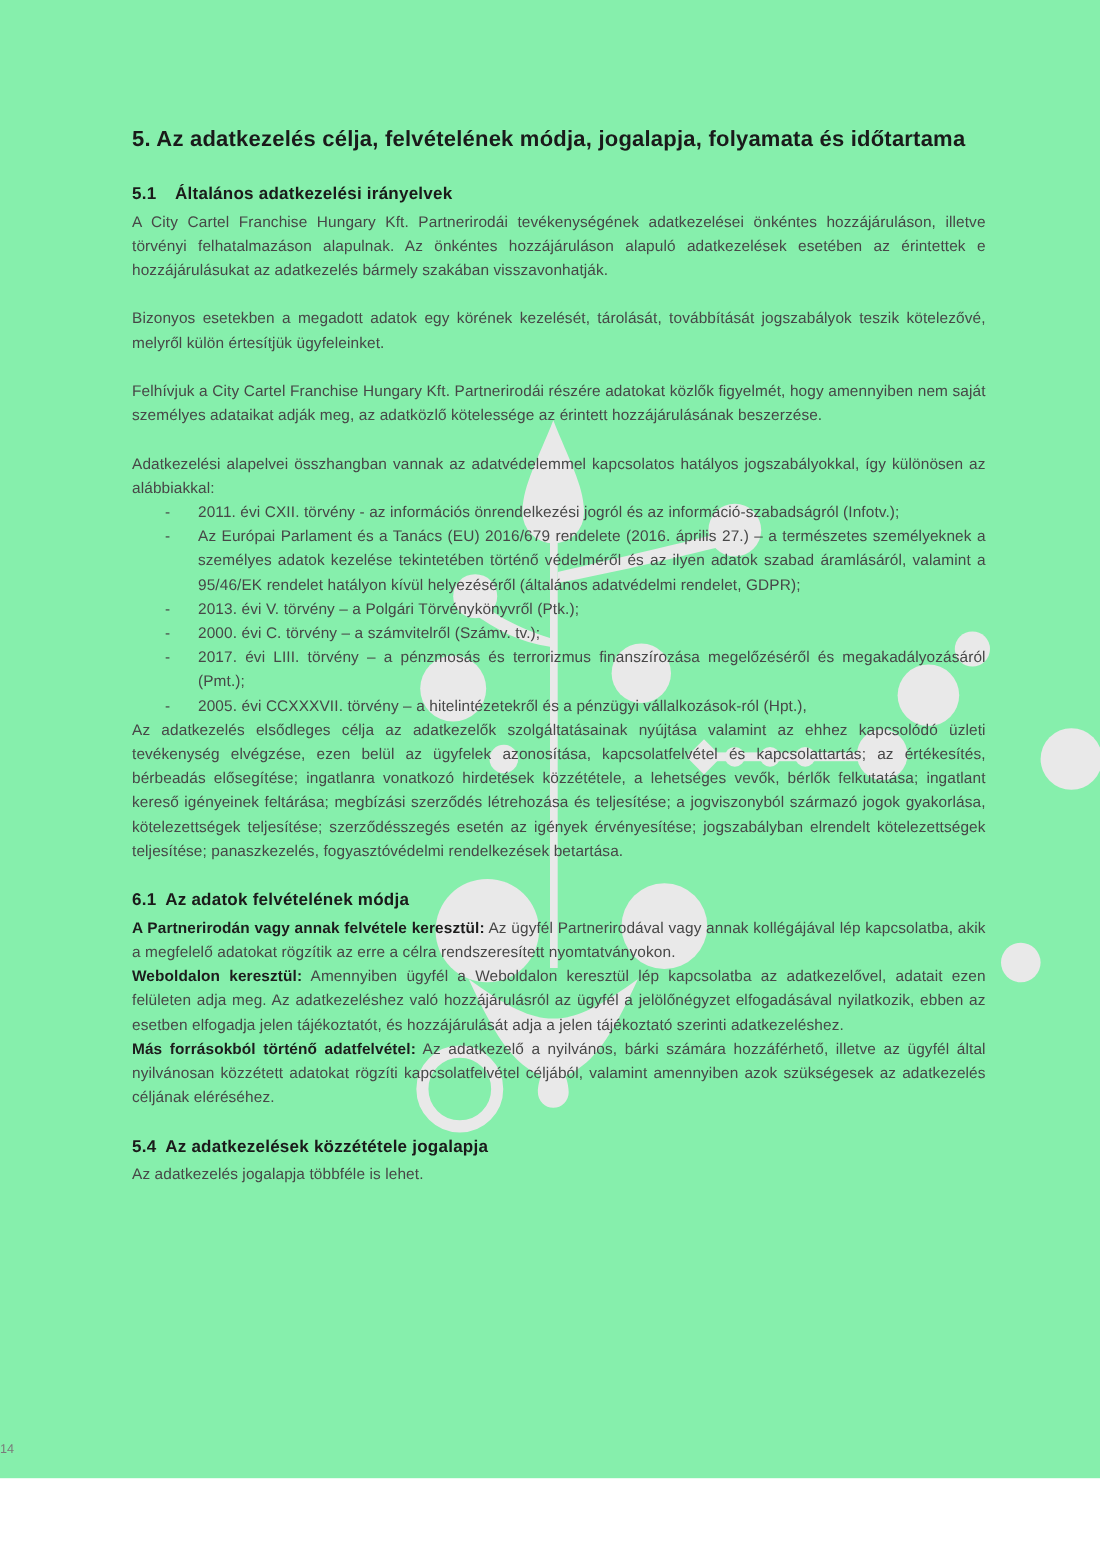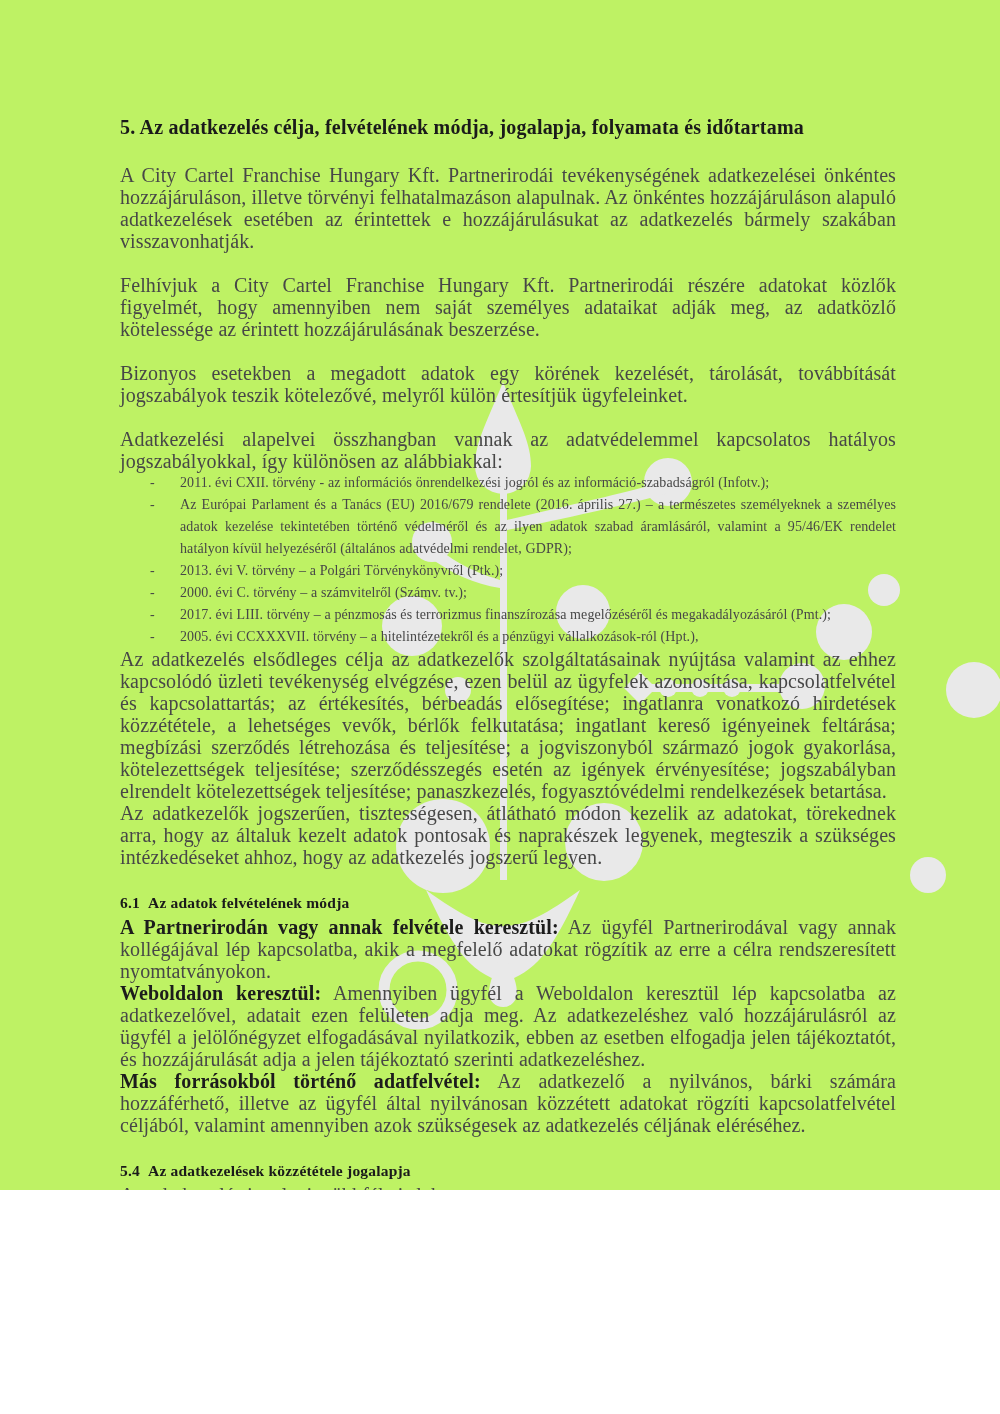--- a/index.html
+++ b/index.html
@@ -1,21 +1,21 @@
 <!DOCTYPE html>
 <html lang="hu"><head>
 <meta charset="utf-8">
 <style>
   html,body{margin:0;padding:0;background:#ffffff;}
   .page{
     position:relative;
     width:1000px;
-    height:1190px;
-    background:#bef264;
-    font-family:Liberation Serif, serif;
+    height:1344px;
+    background:#86efac;
+    font-family:Liberation Sans, sans-serif;
     overflow:hidden;
   }
   .watermark{
     position:absolute;
     left:368px;
     top:330px;
     z-index:0;
     pointer-events:none;
   }
   .content{
@@ -35,21 +35,21 @@
     font-size:15.5px;
     line-height:22px;
     font-weight:700;
     color:#1a1a1a;
     letter-spacing:.2px;
     margin:24px 0 2px 0;
   }
   h2.sec .num{margin-right:8px;}
   h2.sec .num.wide{margin-right:17px;}
   p.body{
-    font-size:20px;
+    font-size:14px;
     line-height:22px;
     color:#474747;
     letter-spacing:.1px;
     text-align:justify;
     margin:0;
   }
   p.gap-after{margin-bottom:22px;}
   ul.law-list{
     list-style:none;
     margin:0;
@@ -124,35 +124,37 @@
       <path d="M135 618 C127 640 121 652 121 663 A14 14 0 0 0 149 663 C149 652 143 640 135 618 Z"></path>
 
       <circle cx="50" cy="660" r="34" fill="none" stroke="#e9e9e9" stroke-width="11"></circle>
     </g>
   </svg>
 
   <div class="content">
 
     <h1 class="doc-title">5. Az adatkezelés célja, felvételének módja, jogalapja, folyamata és időtartama</h1>
 
+    <h2 class="sec">
+      <span class="num wide">5.1</span><span>Általános adatkezelési irányelvek</span>
+    </h2>
     <p class="body gap-after">A City Cartel Franchise Hungary Kft. Partnerirodái tevékenységének adatkezelései önkéntes hozzájáruláson, illetve törvényi felhatalmazáson alapulnak. Az önkéntes hozzájáruláson alapuló adatkezelések esetében az érintettek e hozzájárulásukat az adatkezelés bármely szakában visszavonhatják.</p>
+    <p class="body gap-after">Bizonyos esetekben a megadott adatok egy körének kezelését, tárolását, továbbítását jogszabályok teszik kötelezővé, melyről külön értesítjük ügyfeleinket.</p>
     <p class="body gap-after">Felhívjuk a City Cartel Franchise Hungary Kft. Partnerirodái részére adatokat közlők figyelmét, hogy amennyiben nem saját személyes adataikat adják meg, az adatközlő kötelessége az érintett hozzájárulásának beszerzése.</p>
-    <p class="body gap-after">Bizonyos esetekben a megadott adatok egy körének kezelését, tárolását, továbbítását jogszabályok teszik kötelezővé, melyről külön értesítjük ügyfeleinket.</p>
     <p class="body">Adatkezelési alapelvei összhangban vannak az adatvédelemmel kapcsolatos hatályos jogszabályokkal, így különösen az alábbiakkal:</p>
     <ul class="law-list">
       <li><span class="marker">-</span><span>2011. évi CXII. törvény - az információs önrendelkezési jogról és az információ-szabadságról (Infotv.);</span></li>
       <li><span class="marker">-</span><span>Az Európai Parlament és a Tanács (EU) 2016/679 rendelete (2016. április 27.) – a természetes személyeknek a személyes adatok kezelése tekintetében történő védelméről és az ilyen adatok szabad áramlásáról, valamint a 95/46/EK rendelet hatályon kívül helyezéséről (általános adatvédelmi rendelet, GDPR);</span></li>
       <li><span class="marker">-</span><span>2013. évi V. törvény – a Polgári Törvénykönyvről (Ptk.);</span></li>
       <li><span class="marker">-</span><span>2000. évi C. törvény – a számvitelről (Számv. tv.);</span></li>
       <li><span class="marker">-</span><span>2017. évi LIII. törvény – a pénzmosás és terrorizmus finanszírozása megelőzéséről és megakadályozásáról (Pmt.);</span></li>
       <li><span class="marker">-</span><span>2005. évi CCXXXVII. törvény – a hitelintézetekről és a pénzügyi vállalkozások-ról (Hpt.),</span></li>
     </ul>
 
     <p class="body">Az adatkezelés elsődleges célja az adatkezelők szolgáltatásainak nyújtása valamint az ehhez kapcsolódó üzleti tevékenység elvégzése, ezen belül az ügyfelek azonosítása, kapcsolatfelvétel és kapcsolattartás; az értékesítés, bérbeadás elősegítése; ingatlanra vonatkozó hirdetések közzététele, a lehetséges vevők, bérlők felkutatása; ingatlant kereső igényeinek feltárása; megbízási szerződés létrehozása és teljesítése; a jogviszonyból származó jogok gyakorlása, kötelezettségek teljesítése; szerződésszegés esetén az igények érvényesítése; jogszabályban elrendelt kötelezettségek teljesítése; panaszkezelés, fogyasztóvédelmi rendelkezések betartása.</p>
-    <p class="body">Az adatkezelők jogszerűen, tisztességesen, átlátható módon kezelik az adatokat, törekednek arra, hogy az általuk kezelt adatok pontosak és naprakészek legyenek, megteszik a szükséges intézkedéseket ahhoz, hogy az adatkezelés jogszerű legyen.</p>
 
     <h2 class="sec">
       <span class="num">6.1</span><span>Az adatok felvételének módja</span>
     </h2>
     <p class="body"><span class="lead">A Partnerirodán vagy annak felvétele keresztül:</span><span> Az ügyfél Partnerirodával vagy annak kollégájával lép kapcsolatba, akik a megfelelő adatokat rögzítik az erre a célra rendszeresített nyomtatványokon.</span></p>
     <p class="body"><span class="lead">Weboldalon keresztül:</span><span> Amennyiben ügyfél a Weboldalon keresztül lép kapcsolatba az adatkezelővel, adatait ezen felületen adja meg. Az adatkezeléshez való hozzájárulásról az ügyfél a jelölőnégyzet elfogadásával nyilatkozik, ebben az esetben elfogadja jelen tájékoztatót, és hozzájárulását adja a jelen tájékoztató szerinti adatkezeléshez.</span></p>
     <p class="body"><span class="lead">Más forrásokból történő adatfelvétel:</span><span> Az adatkezelő a nyilvános, bárki számára hozzáférhető, illetve az ügyfél által nyilvánosan közzétett adatokat rögzíti kapcsolatfelvétel céljából, valamint amennyiben azok szükségesek az adatkezelés céljának eléréséhez.</span></p>
 
     <h2 class="sec">
       <span class="num">5.4</span><span>Az adatkezelések közzététele jogalapja</span>

